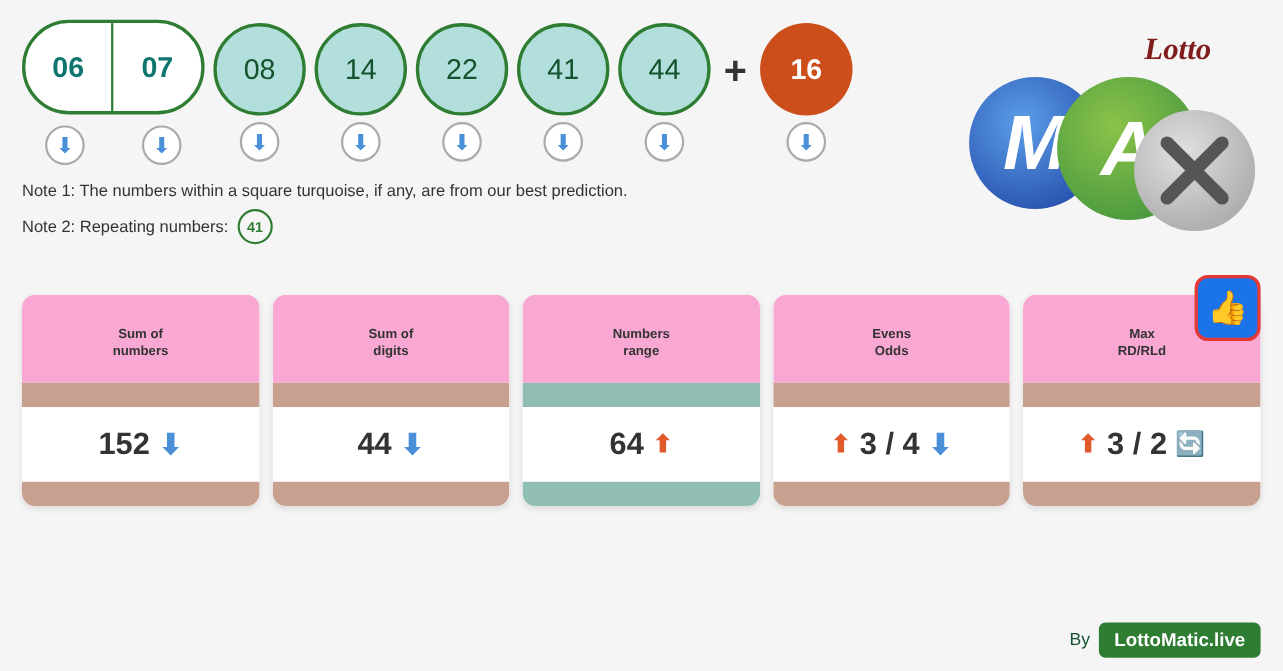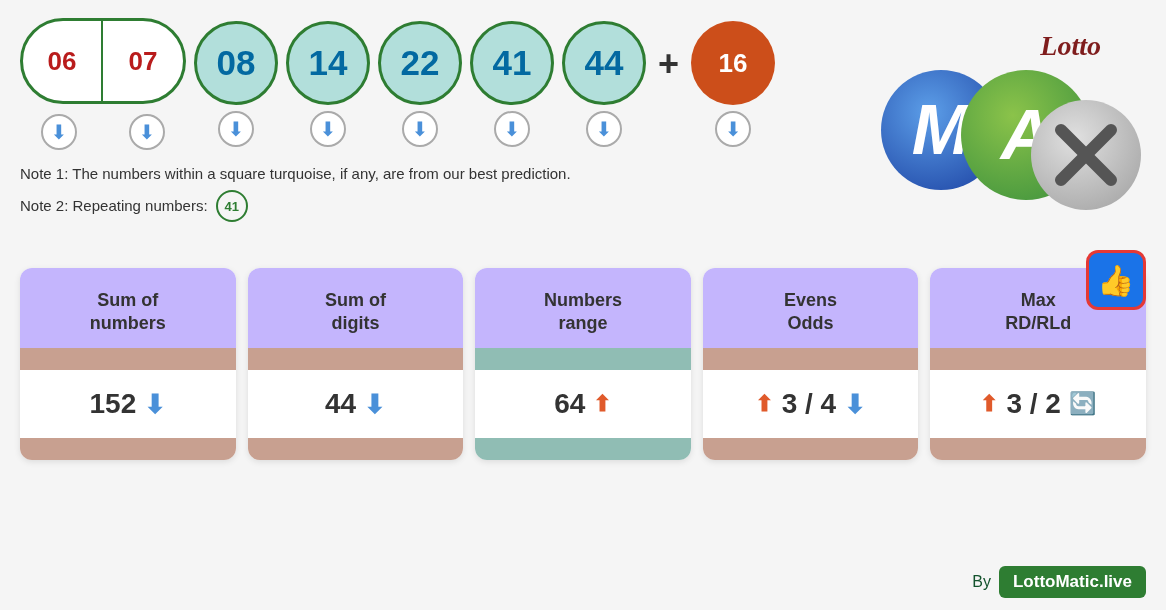--- a/index.html
+++ b/index.html
@@ -49,40 +49,40 @@
     }
 
     .ball-pair .ball-inner {
       width: 80px;
       height: 80px;
       display: flex;
       align-items: center;
       justify-content: center;
       font-size: 26px;
       font-weight: bold;
-      color: #b91c1c;
+      color: #0f766e;
       border: none;
     }
 
     .ball-pair .ball-inner:first-child {
       border-right: 2px solid #2e7d32;
     }
 
     .ball-single {
       width: 84px;
       height: 84px;
       border-radius: 50%;
       border: 3.5px solid #2e7d32;
       background: white;
       display: flex;
       align-items: center;
       justify-content: center;
-      font-size: 35px;
-      font-weight: bold;
-      color: #0369a1;
+      font-size: 26px;
+      font-weight: normal;
+      color: #14532d;
     }
 
     .ball-single.highlighted {
       background: #b2dfdb;
     }
 
     .arrow-down-btn {
       width: 36px;
       height: 36px;
       border-radius: 50%;
@@ -253,24 +253,24 @@
       flex: 1;
       background: white;
       border-radius: 12px;
       overflow: hidden;
       box-shadow: 0 2px 6px rgba(0,0,0,0.1);
       display: flex;
       flex-direction: column;
     }
 
     .stat-card-header {
-      background: #c4b5fd;
+      background: #f9a8d4;
       padding: 18px 10px 10px 10px;
       text-align: center;
-      font-size: 18px;
+      font-size: 12px;
       font-weight: bold;
       color: #333;
       line-height: 1.3;
       min-height: 80px;
       display: flex;
       align-items: center;
       justify-content: center;
     }
 
     .stat-bar-top {

